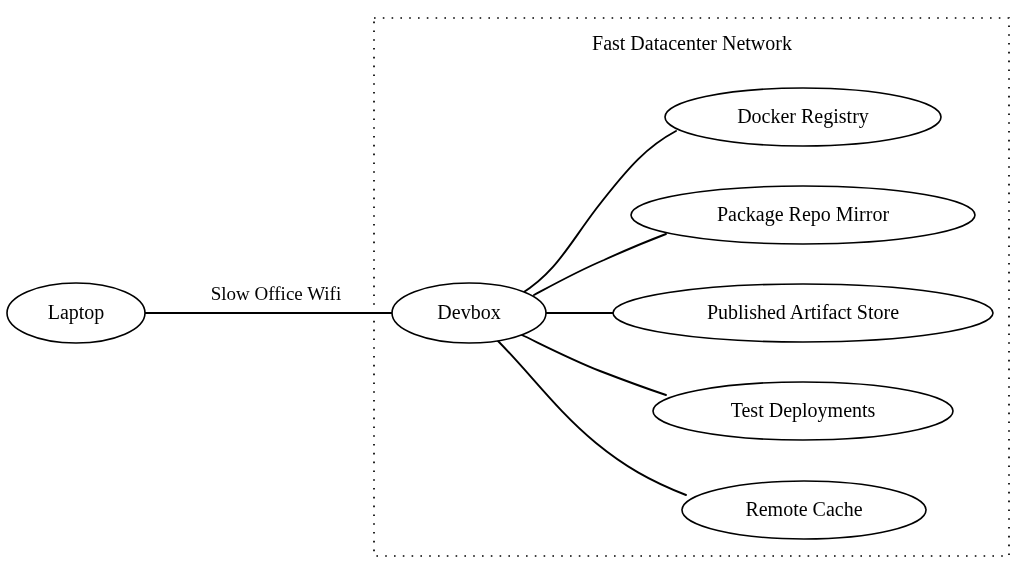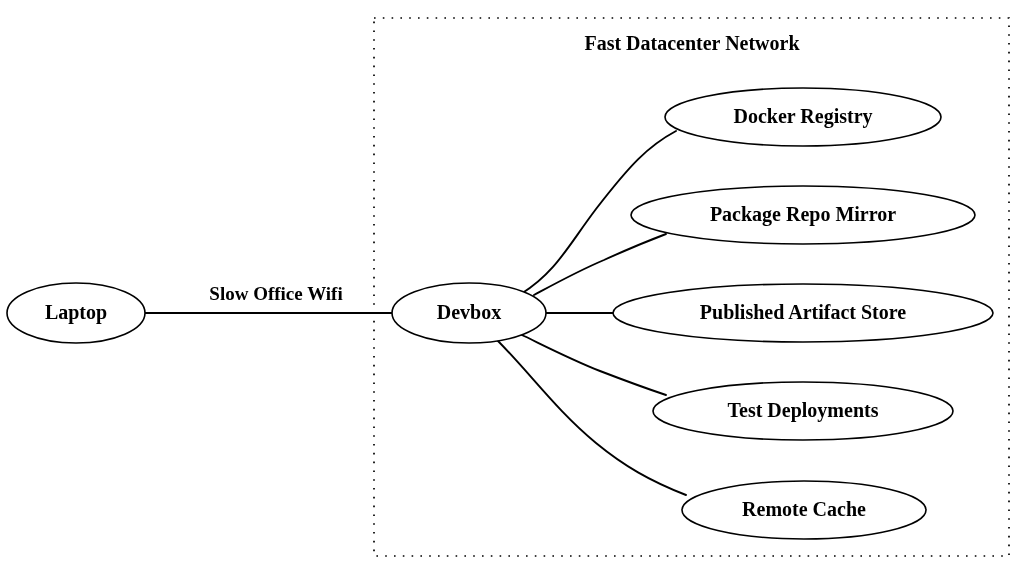--- a/index.html
+++ b/index.html
@@ -7,21 +7,20 @@
     padding: 0;
     background: #ffffff;
   }
   #canvas {
     position: relative;
     width: 1024px;
     height: 580px;
     background: #ffffff;
     overflow: hidden;
     font-family: "Liberation Serif", "DejaVu Serif", serif;
-    font-weight: bold;
   }
   svg#graph {
     display: block;
     width: 1024px;
     height: 580px;
   }
   .node-ellipse {
     fill: #ffffff;
     stroke: #000000;
     stroke-width: 1.6;

